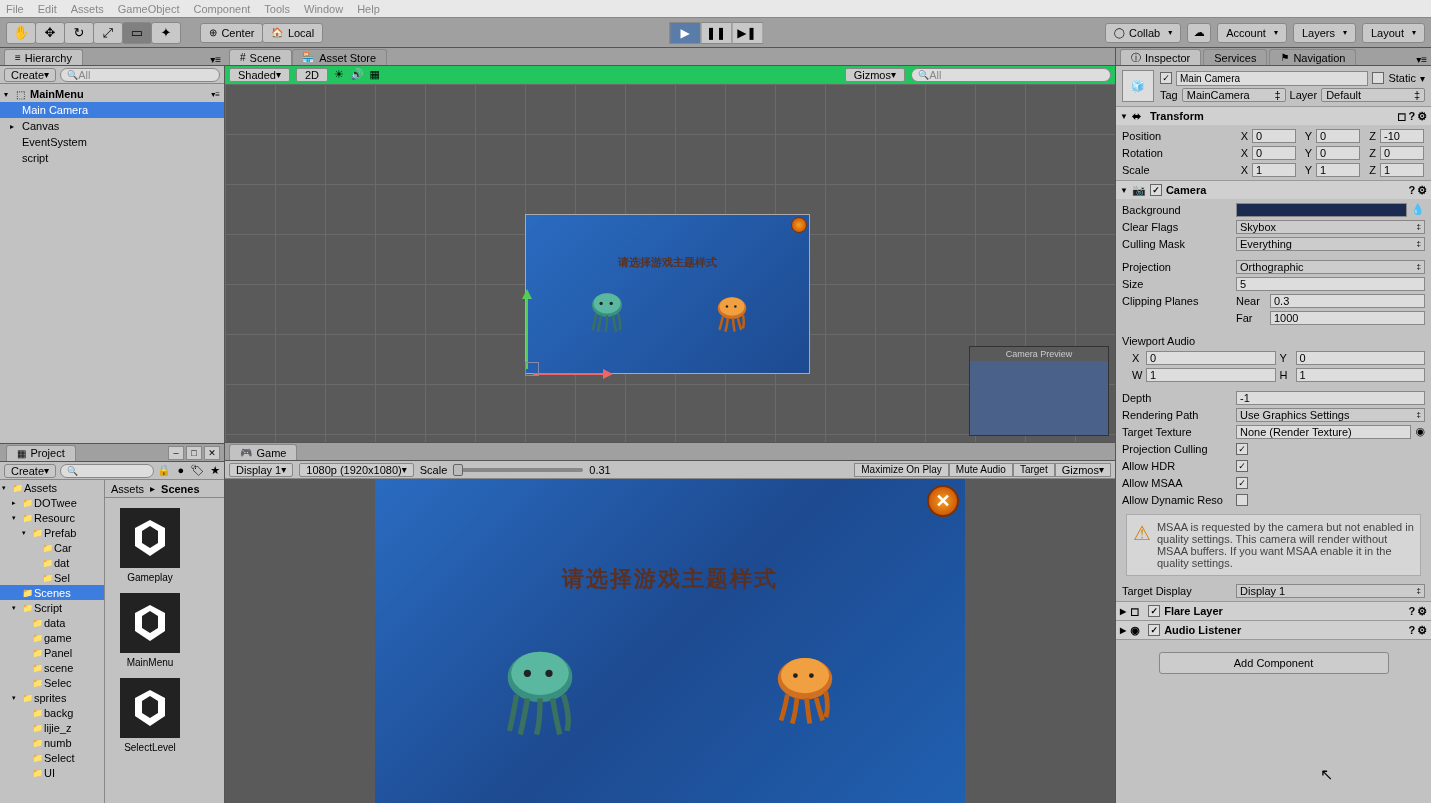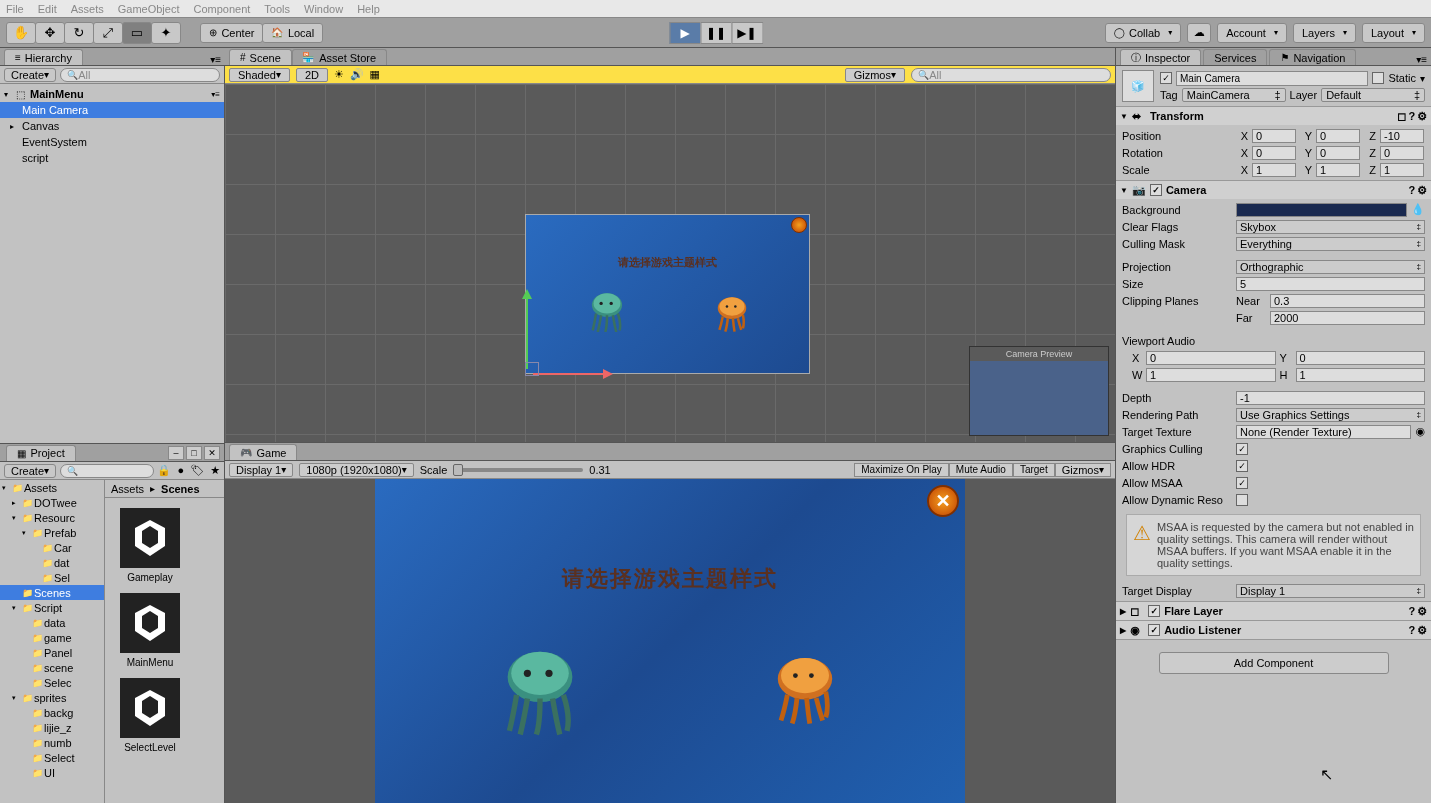--- a/index.html
+++ b/index.html
@@ -65,21 +65,21 @@
 .proj-breadcrumb { height:18px; border-bottom:1px solid #888; display:flex; align-items:center; padding:0 6px; gap:6px; font-size:10px; }
 .proj-grid { display:flex; flex-wrap:wrap; gap:10px 20px; padding:10px; }
 .proj-item { width:70px; display:flex; flex-direction:column; align-items:center; gap:4px; }
 .proj-item .thumb { width:60px; height:60px; background:#222; display:flex; align-items:center; justify-content:center; }
 .proj-item .thumb svg { width:40px; height:40px; }
 .proj-item .lbl { font-size:10px; text-align:center; }
 
 
 .scene-wrap { flex:1; position:relative; border-bottom:1px solid #555; }
 .scene-tabs { height:18px; background:#a0a0a0; display:flex; align-items:flex-end; padding-left:4px; border-bottom:1px solid #555; }
-.scene-toolbar { height:18px; background:#fde047; display:flex; align-items:center; padding:4px 4px; gap:6px; border-bottom:1px solid #888; }
+.scene-toolbar { height:18px; background:#22c55e; display:flex; align-items:center; padding:4px 4px; gap:6px; border-bottom:1px solid #888; }
 .scene-toolbar .dd { height:14px; padding:0 8px; background:#ccc; border:1px solid #888; border-radius:2px; font-size:10px; display:flex; align-items:center; }
 .scene-toolbar .ico { font-size:11px; cursor:pointer; }
 .scene-viewport { position:absolute; top:36px; left:0; right:0; bottom:0; background:#5a5a5a; overflow:hidden; }
 .scene-viewport .grid { position:absolute; inset:0; background-image:linear-gradient(#6a6a6a 1px,transparent 1px),linear-gradient(90deg,#6a6a6a 1px,transparent 1px); background-size:50px 50px; }
 .scene-canvas { position:absolute; left:300px; top:130px; width:285px; height:160px; border:1px solid #aaa; background:linear-gradient(135deg,#2a6bc0,#1d4a90); }
 .scene-canvas .title { position:absolute; top:40px; left:0; right:0; text-align:center; color:#5a3020; font-size:11px; font-weight:bold; }
 .scene-canvas .closebtn { position:absolute; right:2px; top:2px; width:16px; height:16px; border-radius:50%; background:radial-gradient(circle,#f4a020,#c04000); border:1px solid #803000; }
 .jelly { position:absolute; width:42px; height:42px; }
 .gizmo-y { position:absolute; left:297px; top:205px; width:0; height:0; border-left:5px solid transparent; border-right:5px solid transparent; border-bottom:10px solid #5c5; }
 .gizmo-y::after { content:""; position:absolute; left:-1px; top:10px; width:2px; height:70px; background:#5c5; }
@@ -514,21 +514,21 @@
               <div class="val">5</div>
             </div>
           <div class="prop-row">
               <span class="lbl">Clipping Planes</span>
               <span style="width:30px">Near</span>
               <div class="val">0.3</div>
             </div>
           <div class="prop-row">
               <span class="lbl"></span>
               <span style="width:30px">Far</span>
-              <div class="val">2000</div>
+              <div class="val">1000</div>
             </div>
           <div style="height:6px"></div>
           <div class="prop-row">
               <span class="lbl">Viewport Audio</span>
             </div>
           <div class="prop-row">
               <span class="lbl" style="width:20px;padding-left:10px">X</span>
               <div class="val">0</div>
               <span style="width:12px">Y</span>
               <div class="val">0</div>
@@ -549,21 +549,21 @@
               <div class="dd">
                 <span>Use Graphics Settings</span>
               </div>
             </div>
           <div class="prop-row">
               <span class="lbl">Target Texture</span>
               <div class="val">None (Render Texture)</div>
               <span>◉</span>
             </div>
           <div class="prop-row">
-              <span class="lbl">Graphics Culling</span>
+              <span class="lbl">Projection Culling</span>
               <span class="chk">✓</span>
             </div>
           <div class="prop-row">
               <span class="lbl">Allow HDR</span>
               <span class="chk">✓</span>
             </div>
           <div class="prop-row">
               <span class="lbl">Allow MSAA</span>
               <span class="chk">✓</span>
             </div>

